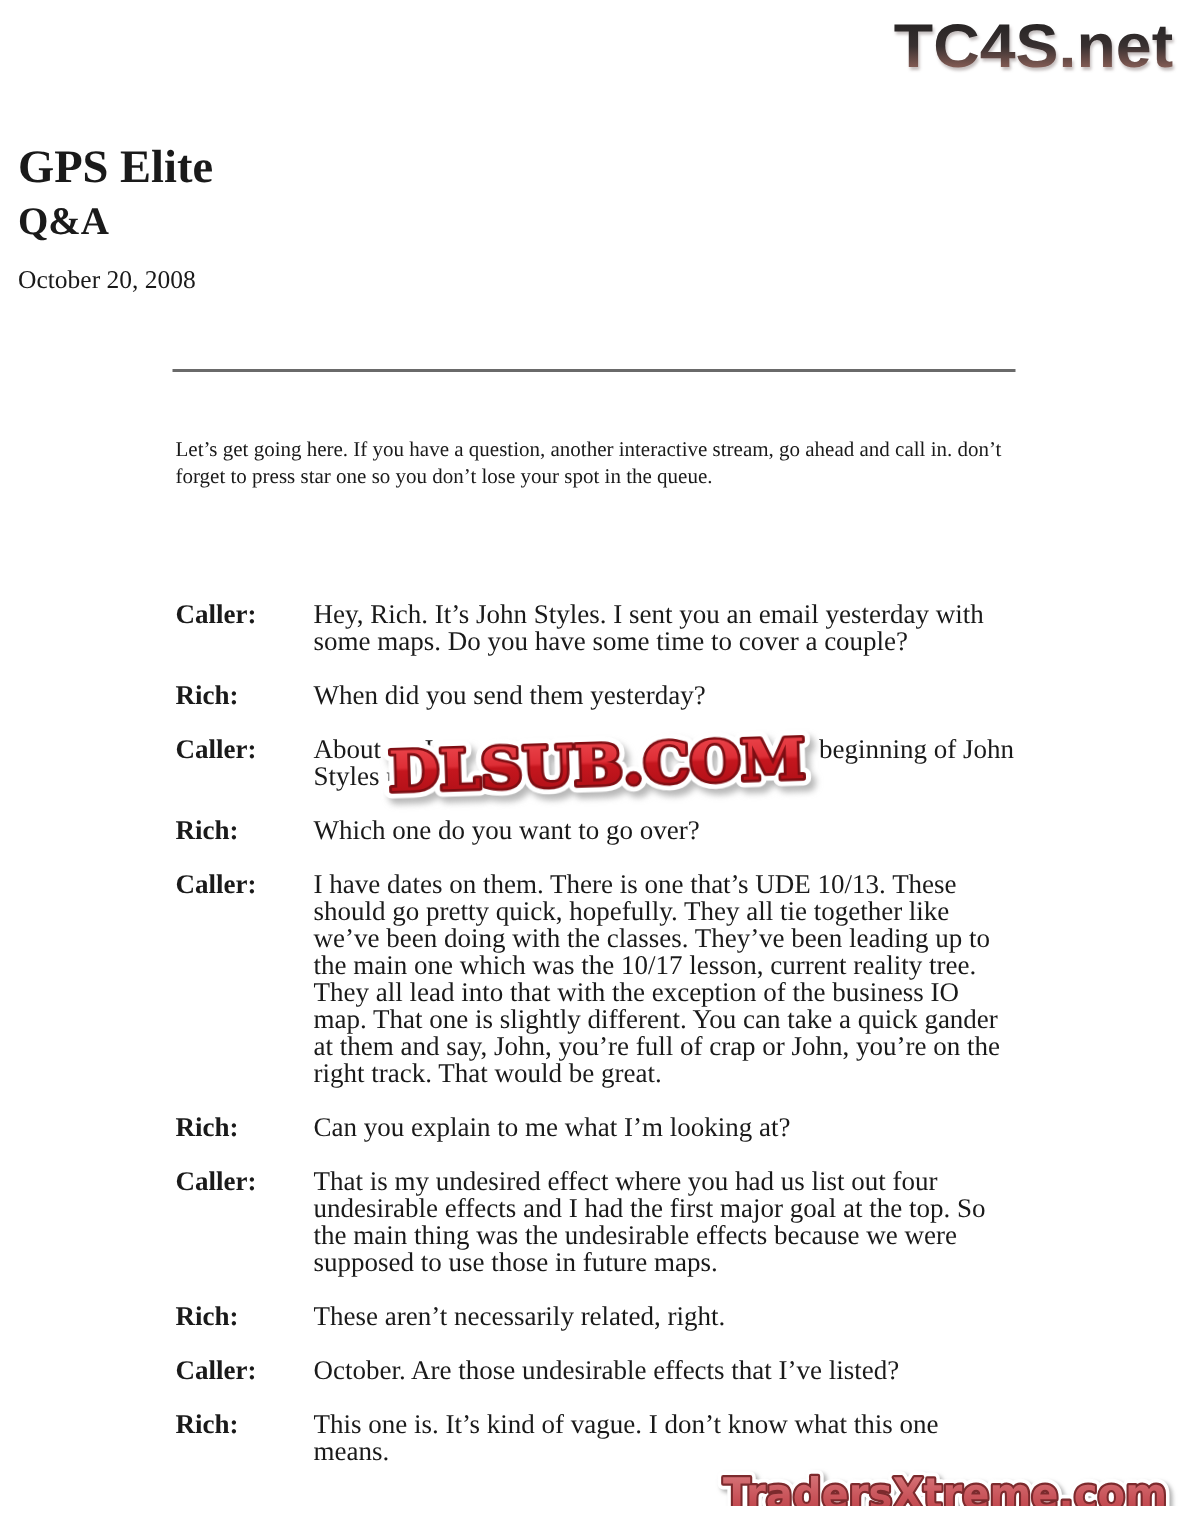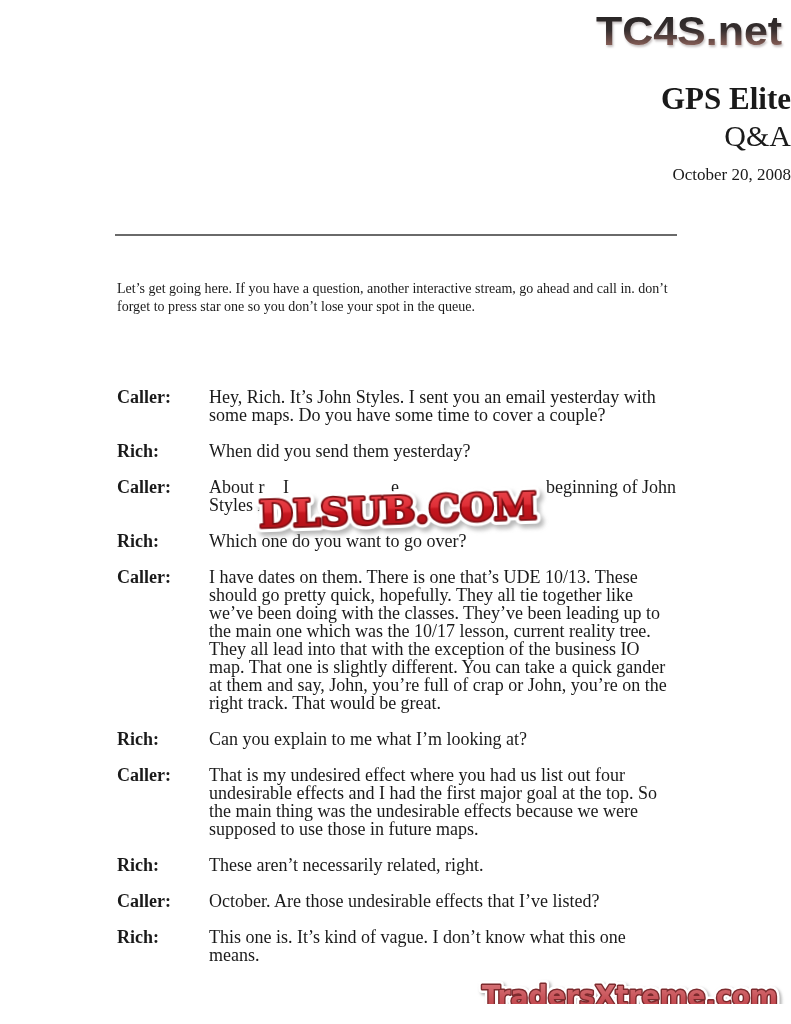--- a/index.html
+++ b/index.html
@@ -10,23 +10,23 @@
     overflow:hidden;
     font-family:"Liberation Serif", serif;
     color:#1a1a1a;
   }
 
   
   .top-logo{position:absolute;top:3px;right:4px;width:196px;height:52px;
     filter:drop-shadow(1px 2px 1px rgba(60,40,40,.30));}
 
   
-  .doc-header{text-align:right;margin:0;padding-top:82px;}
+  .doc-header{text-align:left;margin:12px;padding-top:82px;}
   .doc-title{font-size:31px;line-height:34px;font-weight:bold;margin:0 0 8px 0;}
-  .doc-subtitle{font-size:30px;line-height:24px;font-weight:normal;margin:0 0 16px 0;}
+  .doc-subtitle{font-size:26px;line-height:24px;font-weight:bold;margin:0 0 16px 0;}
   .doc-date{font-size:17px;line-height:22px;font-weight:normal;margin:0;}
 
   .rule{
     border:none;height:0;border-top:2px solid #6a6a6a;
     margin:48px 0 0 115px;width:562px;
   }
 
   .intro{
     margin:44px 115px 0 117px;
     width:559px;

